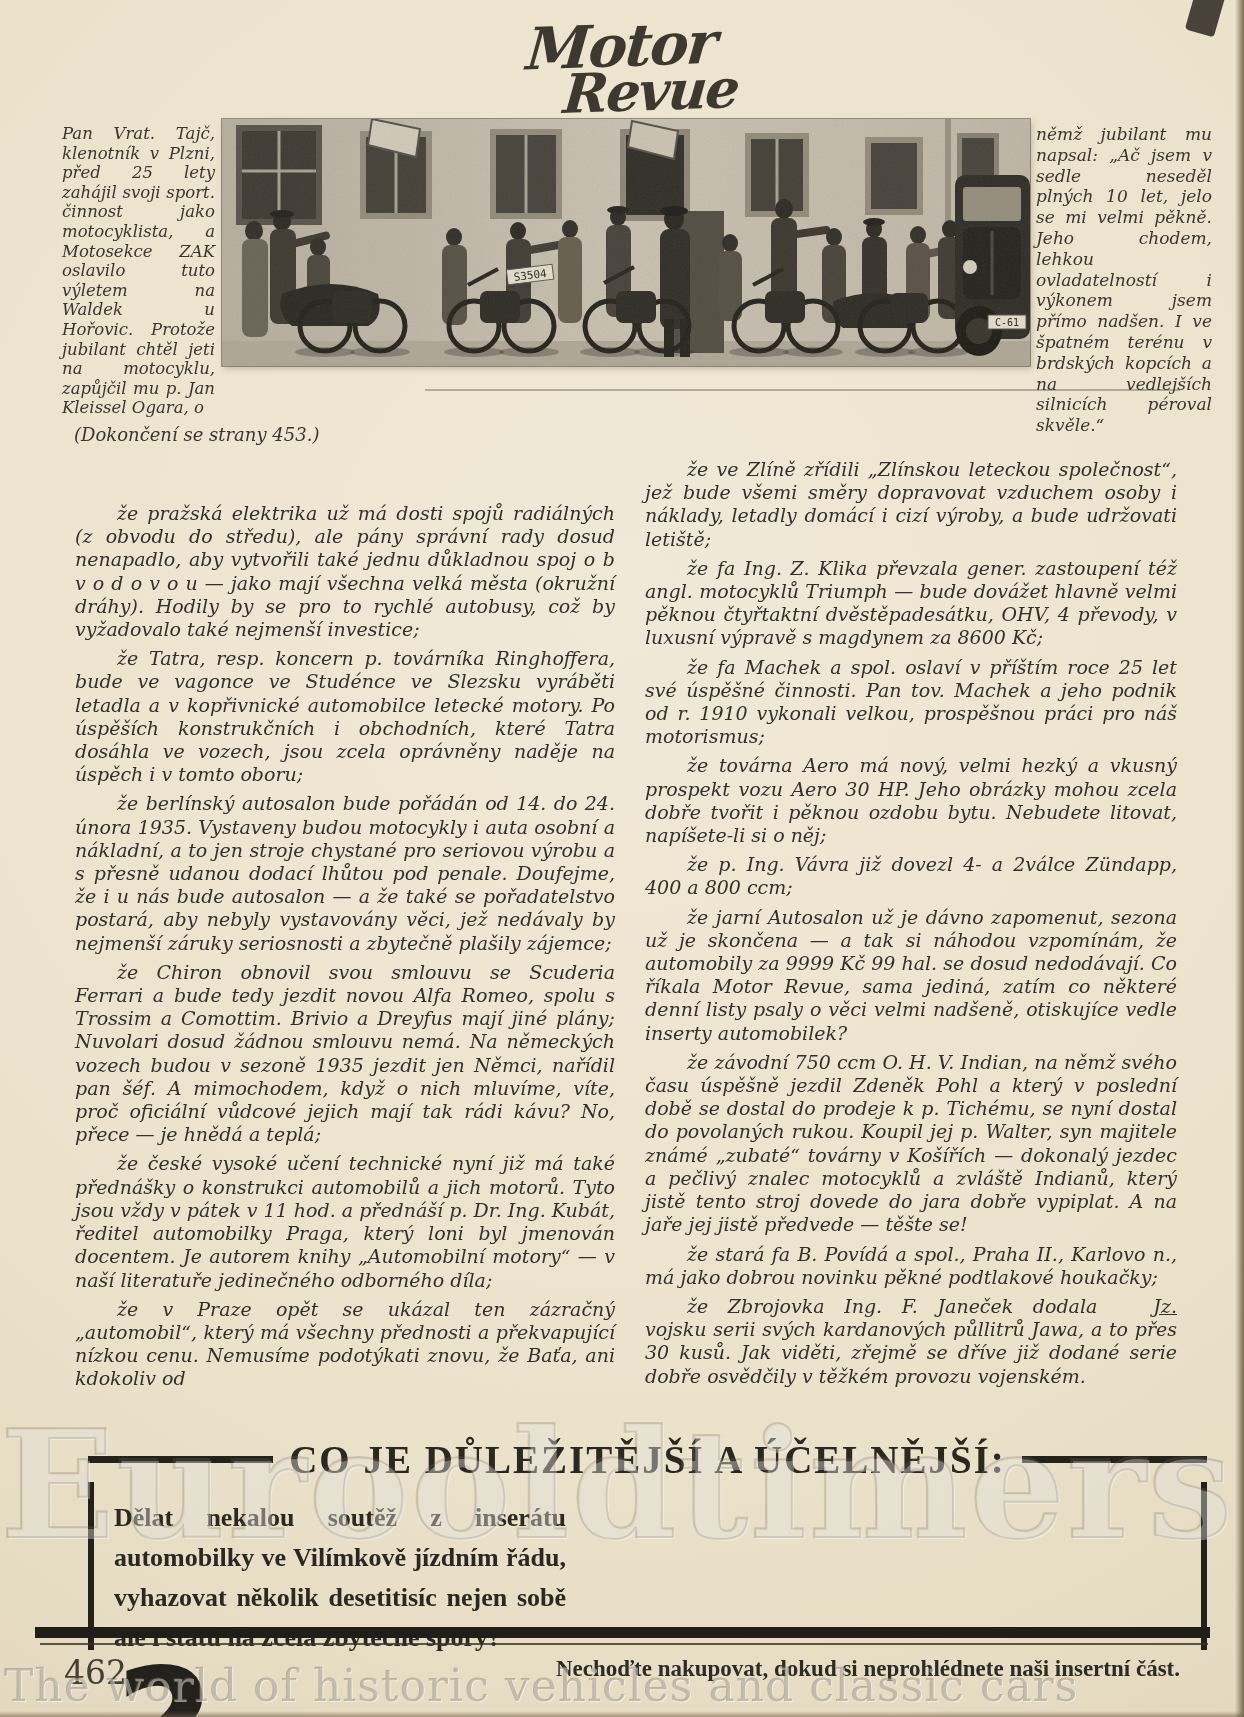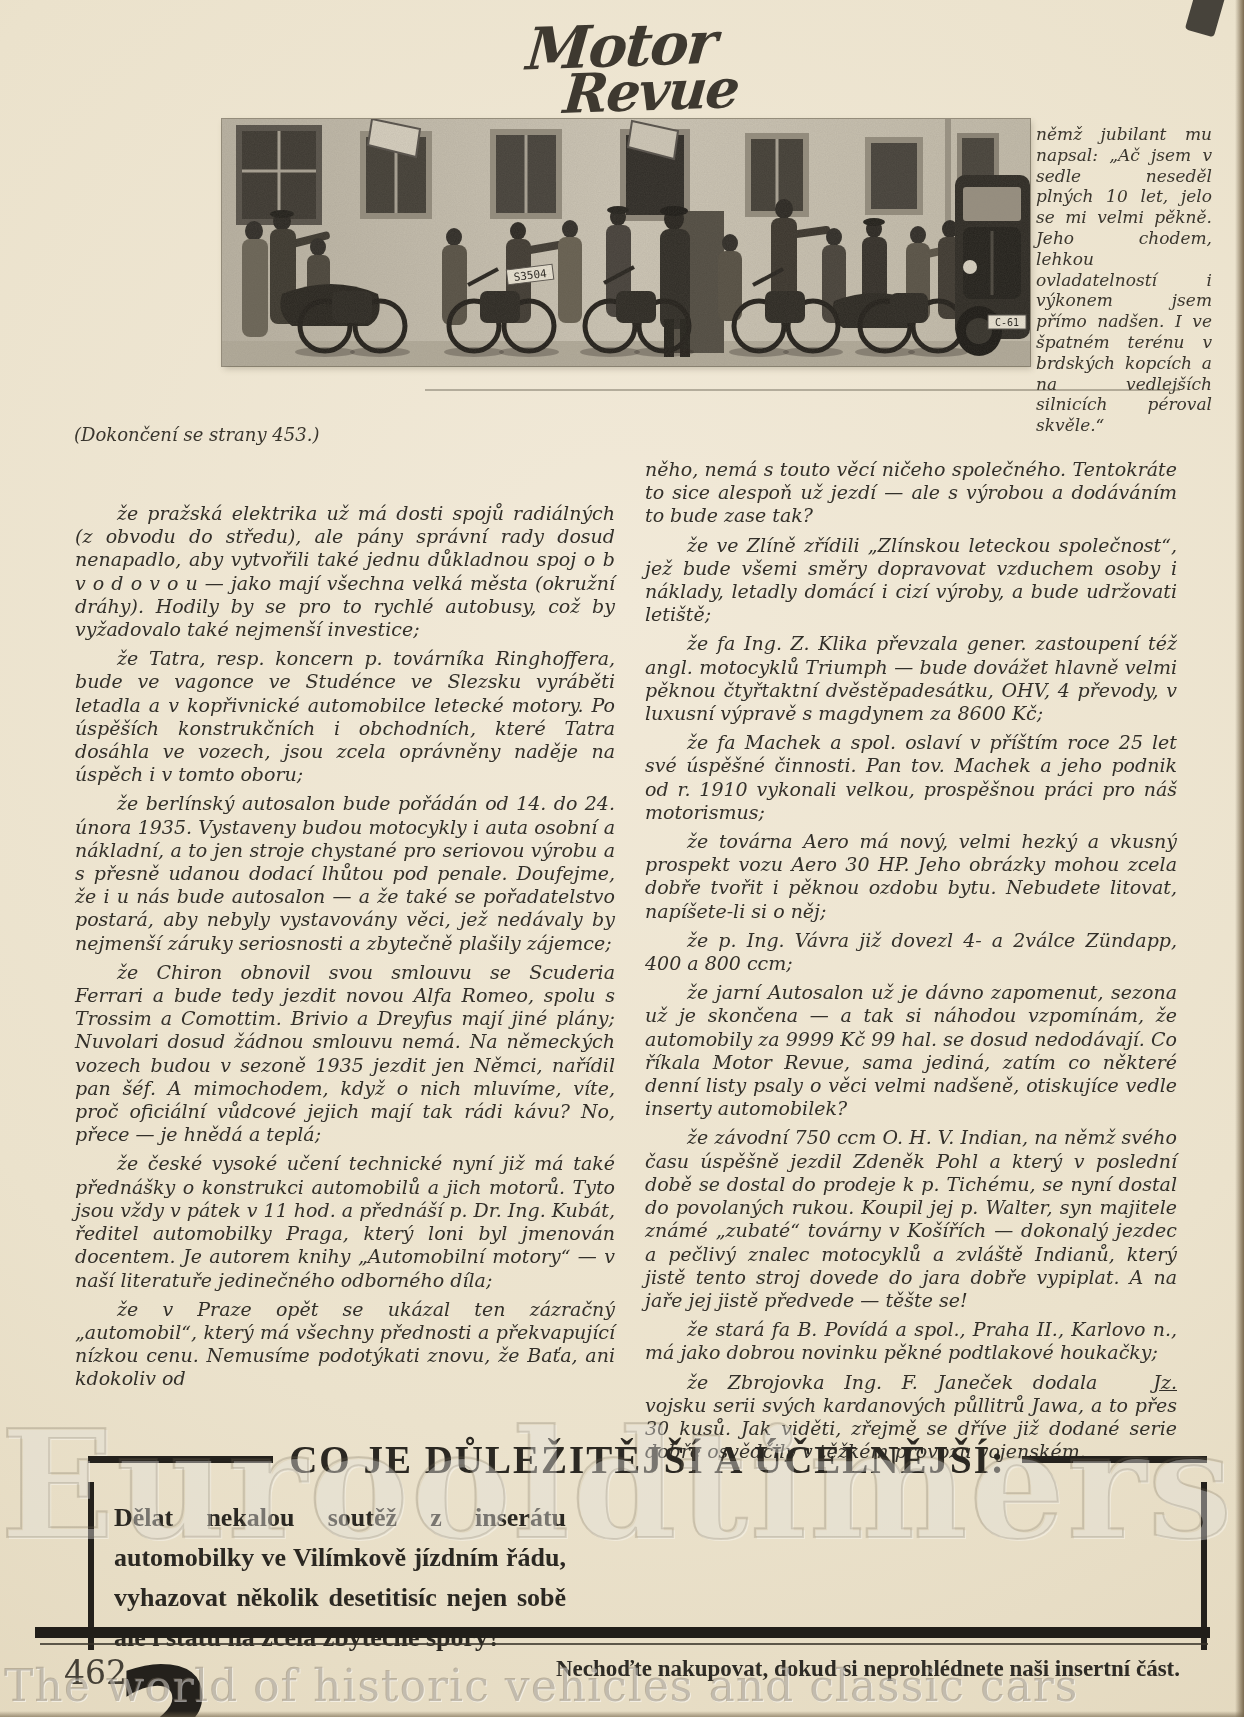--- a/index.html
+++ b/index.html
@@ -71,20 +71,21 @@
 </head>
 <body>
 
 <div class="page">
 
   <header class="masthead">
     <div class="m1">Motor</div>
     <div class="m2">Revue</div>
   </header>
 
+  <aside class="cap cap-left">Pan Vrat. Tajč, klenotník v Plzni, před 25 lety zahájil svoji sport. činnost jako motocyklista, a Motosekce ZAK oslavilo tuto výletem na Waldek u Hořovic. Protože jubilant chtěl jeti na motocyklu, zapůjčil mu p. Jan Kleissel Ogara, o</aside>
 
   <figure class="photo">
     <svg viewBox="0 0 808 247" width="808" height="247" preserveAspectRatio="none">
       <defs>
         <linearGradient id="wallg" x1="0" y1="0" x2="1" y2="0">
           <stop offset="0" stop-color="#b9b2a2"></stop>
             <stop offset="0.5" stop-color="#cdc6b6"></stop>
             <stop offset="1" stop-color="#c2bbaa"></stop>
         </linearGradient>
         <filter id="grain">
@@ -224,21 +225,20 @@
   <section class="col col-a">
     <p class="para">že pražská elektrika už má dosti spojů radiálných (z obvodu do středu), ale pány správní rady dosud nenapadlo, aby vytvořili také jednu důkladnou spoj o b v o d o v o u — jako mají všechna velká města (okružní dráhy). Hodily by se pro to rychlé autobusy, což by vyžadovalo také nejmenší investice;</p>
     <p class="para">že Tatra, resp. koncern p. továrníka Ringhoffera, bude ve vagonce ve Studénce ve Slezsku vyráběti letadla a v kopřivnické automobilce letecké motory. Po úspěších konstrukčních i obchodních, které Tatra dosáhla ve vozech, jsou zcela oprávněny naděje na úspěch i v tomto oboru;</p>
     <p class="para">že berlínský autosalon bude pořádán od 14. do 24. února 1935. Vystaveny budou motocykly i auta osobní a nákladní, a to jen stroje chystané pro seriovou výrobu a s přesně udanou dodací lhůtou pod penale. Doufejme, že i u nás bude autosalon — a že také se pořadatelstvo postará, aby nebyly vystavovány věci, jež nedávaly by nejmenší záruky seriosnosti a zbytečně plašily zájemce;</p>
     <p class="para">že Chiron obnovil svou smlouvu se Scuderia Ferrari a bude tedy jezdit novou Alfa Romeo, spolu s Trossim a Comottim. Brivio a Dreyfus mají jiné plány; Nuvolari dosud žádnou smlouvu nemá. Na německých vozech budou v sezoně 1935 jezdit jen Němci, nařídil pan šéf. A mimochodem, když o nich mluvíme, víte, proč oficiální vůdcové jejich mají tak rádi kávu? No, přece — je hnědá a teplá;</p>
     <p class="para">že české vysoké učení technické nyní již má také přednášky o konstrukci automobilů a jich motorů. Tyto jsou vždy v pátek v 11 hod. a přednáší p. Dr. Ing. Kubát, ředitel automobilky Praga, který loni byl jmenován docentem. Je autorem knihy „Automobilní motory“ — v naší literatuře jedinečného odborného díla;</p>
     <p class="para">že v Praze opět se ukázal ten zázračný „automobil“, který má všechny přednosti a překvapující nízkou cenu. Nemusíme podotýkati znovu, že Baťa, ani kdokoliv od</p>
   </section>
 
   <section class="col col-b">
-    <p class="para noindent">něho, nemá s touto věcí ničeho společného. Tentokráte to sice alespoň už jezdí — ale s výrobou a dodáváním to bude zase tak?</p>
     <p class="para">že ve Zlíně zřídili „Zlínskou leteckou společnost“, jež bude všemi směry dopravovat vzduchem osoby i náklady, letadly domácí i cizí výroby, a bude udržovati letiště;</p>
     <p class="para">že fa Ing. Z. Klika převzala gener. zastoupení též angl. motocyklů Triumph — bude dovážet hlavně velmi pěknou čtyřtaktní dvěstěpadesátku, OHV, 4 převody, v luxusní výpravě s magdynem za 8600 Kč;</p>
     <p class="para">že fa Machek a spol. oslaví v příštím roce 25 let své úspěšné činnosti. Pan tov. Machek a jeho podnik od r. 1910 vykonali velkou, prospěšnou práci pro náš motorismus;</p>
     <p class="para">že továrna Aero má nový, velmi hezký a vkusný prospekt vozu Aero 30 HP. Jeho obrázky mohou zcela dobře tvořit i pěknou ozdobu bytu. Nebudete litovat, napíšete-li si o něj;</p>
     <p class="para">že p. Ing. Vávra již dovezl 4- a 2válce Zündapp, 400 a 800 ccm;</p>
     <p class="para">že jarní Autosalon už je dávno zapomenut, sezona už je skončena — a tak si náhodou vzpomínám, že automobily za 9999 Kč 99 hal. se dosud nedodávají. Co říkala Motor Revue, sama jediná, zatím co některé denní listy psaly o věci velmi nadšeně, otiskujíce vedle inserty automobilek?</p>
     <p class="para">že závodní 750 ccm O. H. V. Indian, na němž svého času úspěšně jezdil Zdeněk Pohl a který v poslední době se dostal do prodeje k p. Tichému, se nyní dostal do povolaných rukou. Koupil jej p. Walter, syn majitele známé „zubaté“ továrny v Košířích — dokonalý jezdec a pečlivý znalec motocyklů a zvláště Indianů, který jistě tento stroj dovede do jara dobře vypiplat. A na jaře jej jistě předvede — těšte se!</p>
     <p class="para">že stará fa B. Povídá a spol., Praha II., Karlovo n., má jako dobrou novinku pěkné podtlakové houkačky;</p>
     <p class="para">
       <span class="sig">Jz.</span>

